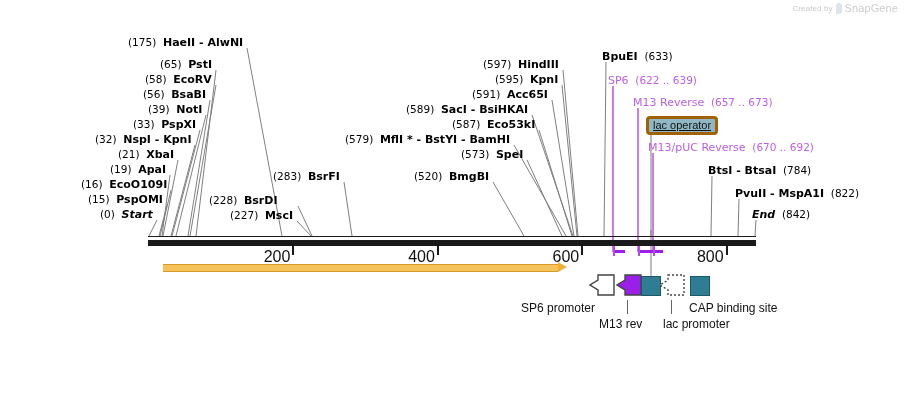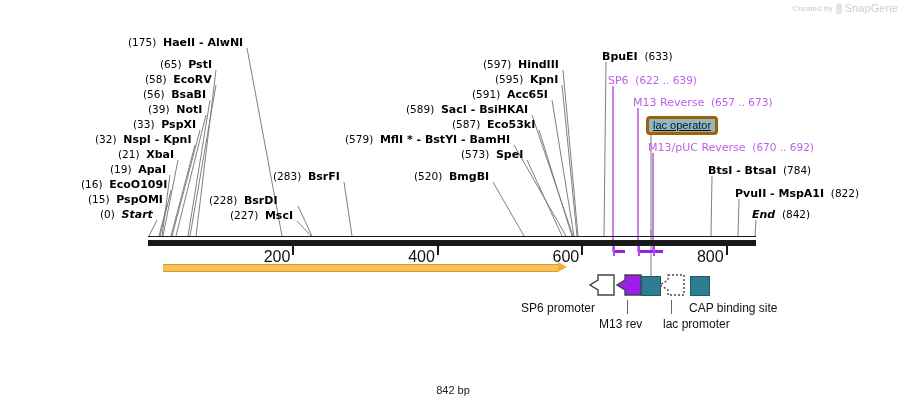--- a/index.html
+++ b/index.html
@@ -239,15 +239,14 @@
           <path d="M9,2 L25,2 L25,22 L9,22 L9,17 L1,12 L9,7 Z" fill="#ffffff" stroke="#444" stroke-width="1.4" stroke-dasharray="2 2"></path>
         </svg></div>
       <div class="ftlabel" style="left: 663px; top: 317px;">lac promoter</div>
       <div class="ftstem" style="left: 671px; top: 300px; height: 14px;"></div>
       <div class="glyph" style="left: 690px; top: 276px;">
         <div class="sq"></div>
       </div>
       <div class="ftlabel" style="left: 689px; top: 301px;">CAP binding site</div>
     </div>
 
-  <div class="subtitle" style="top:384px;">842 bp</div>
 
 </div>
 
 </body></html>

